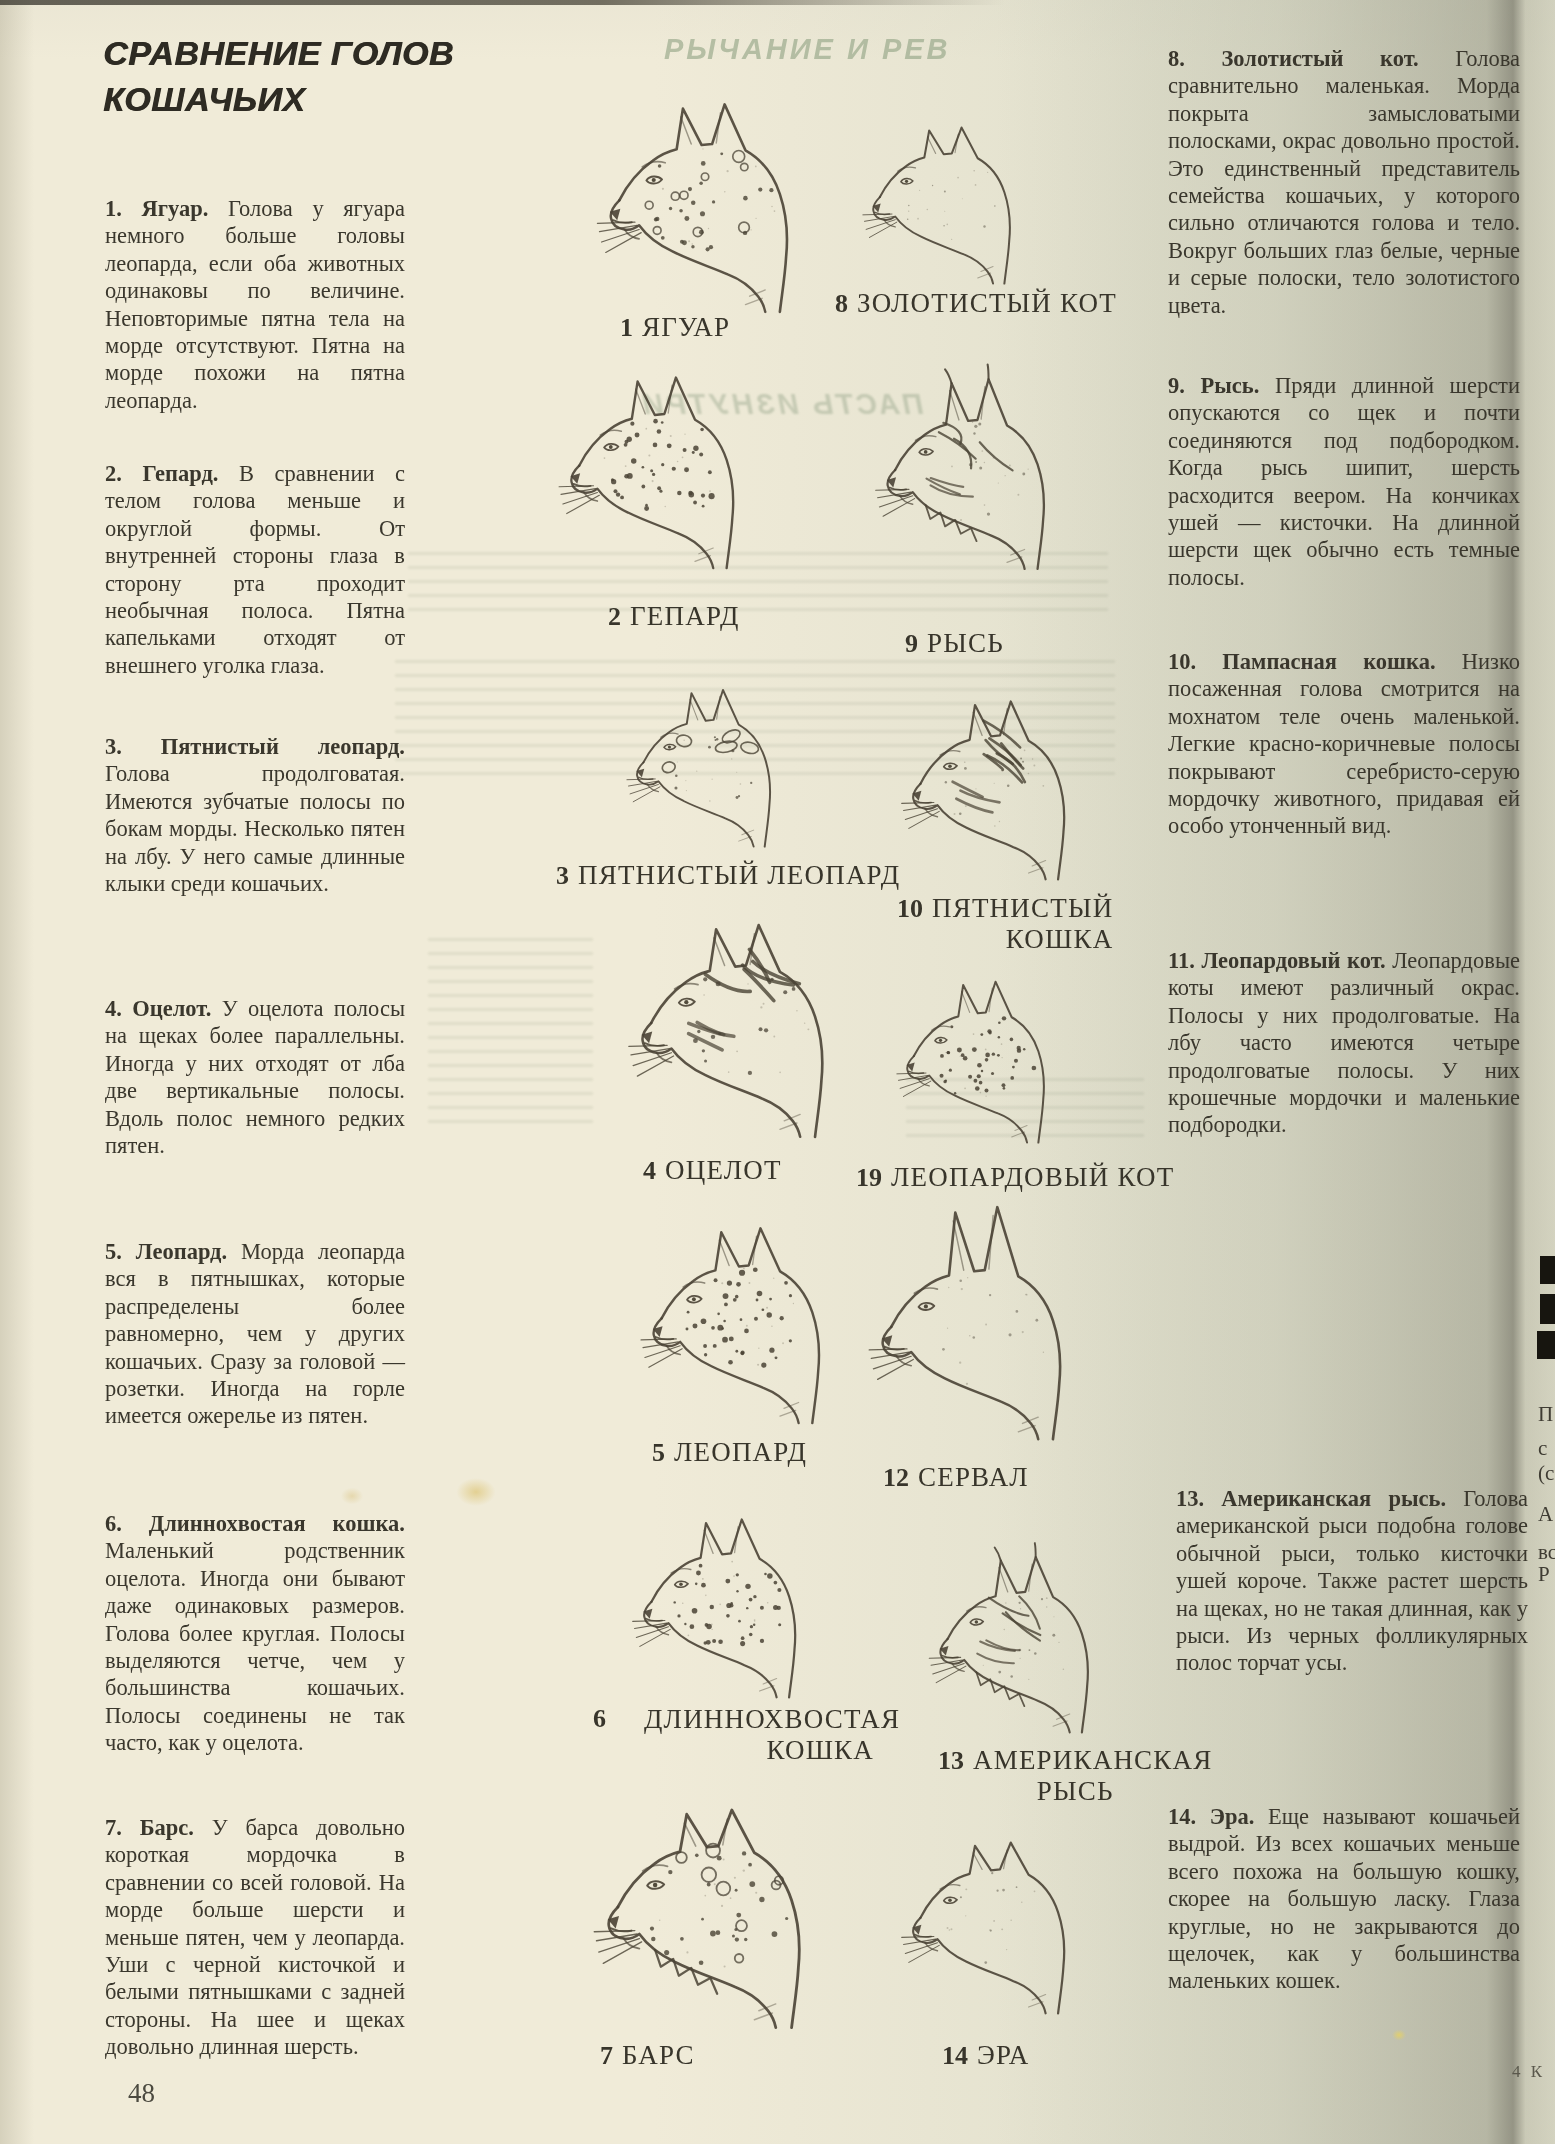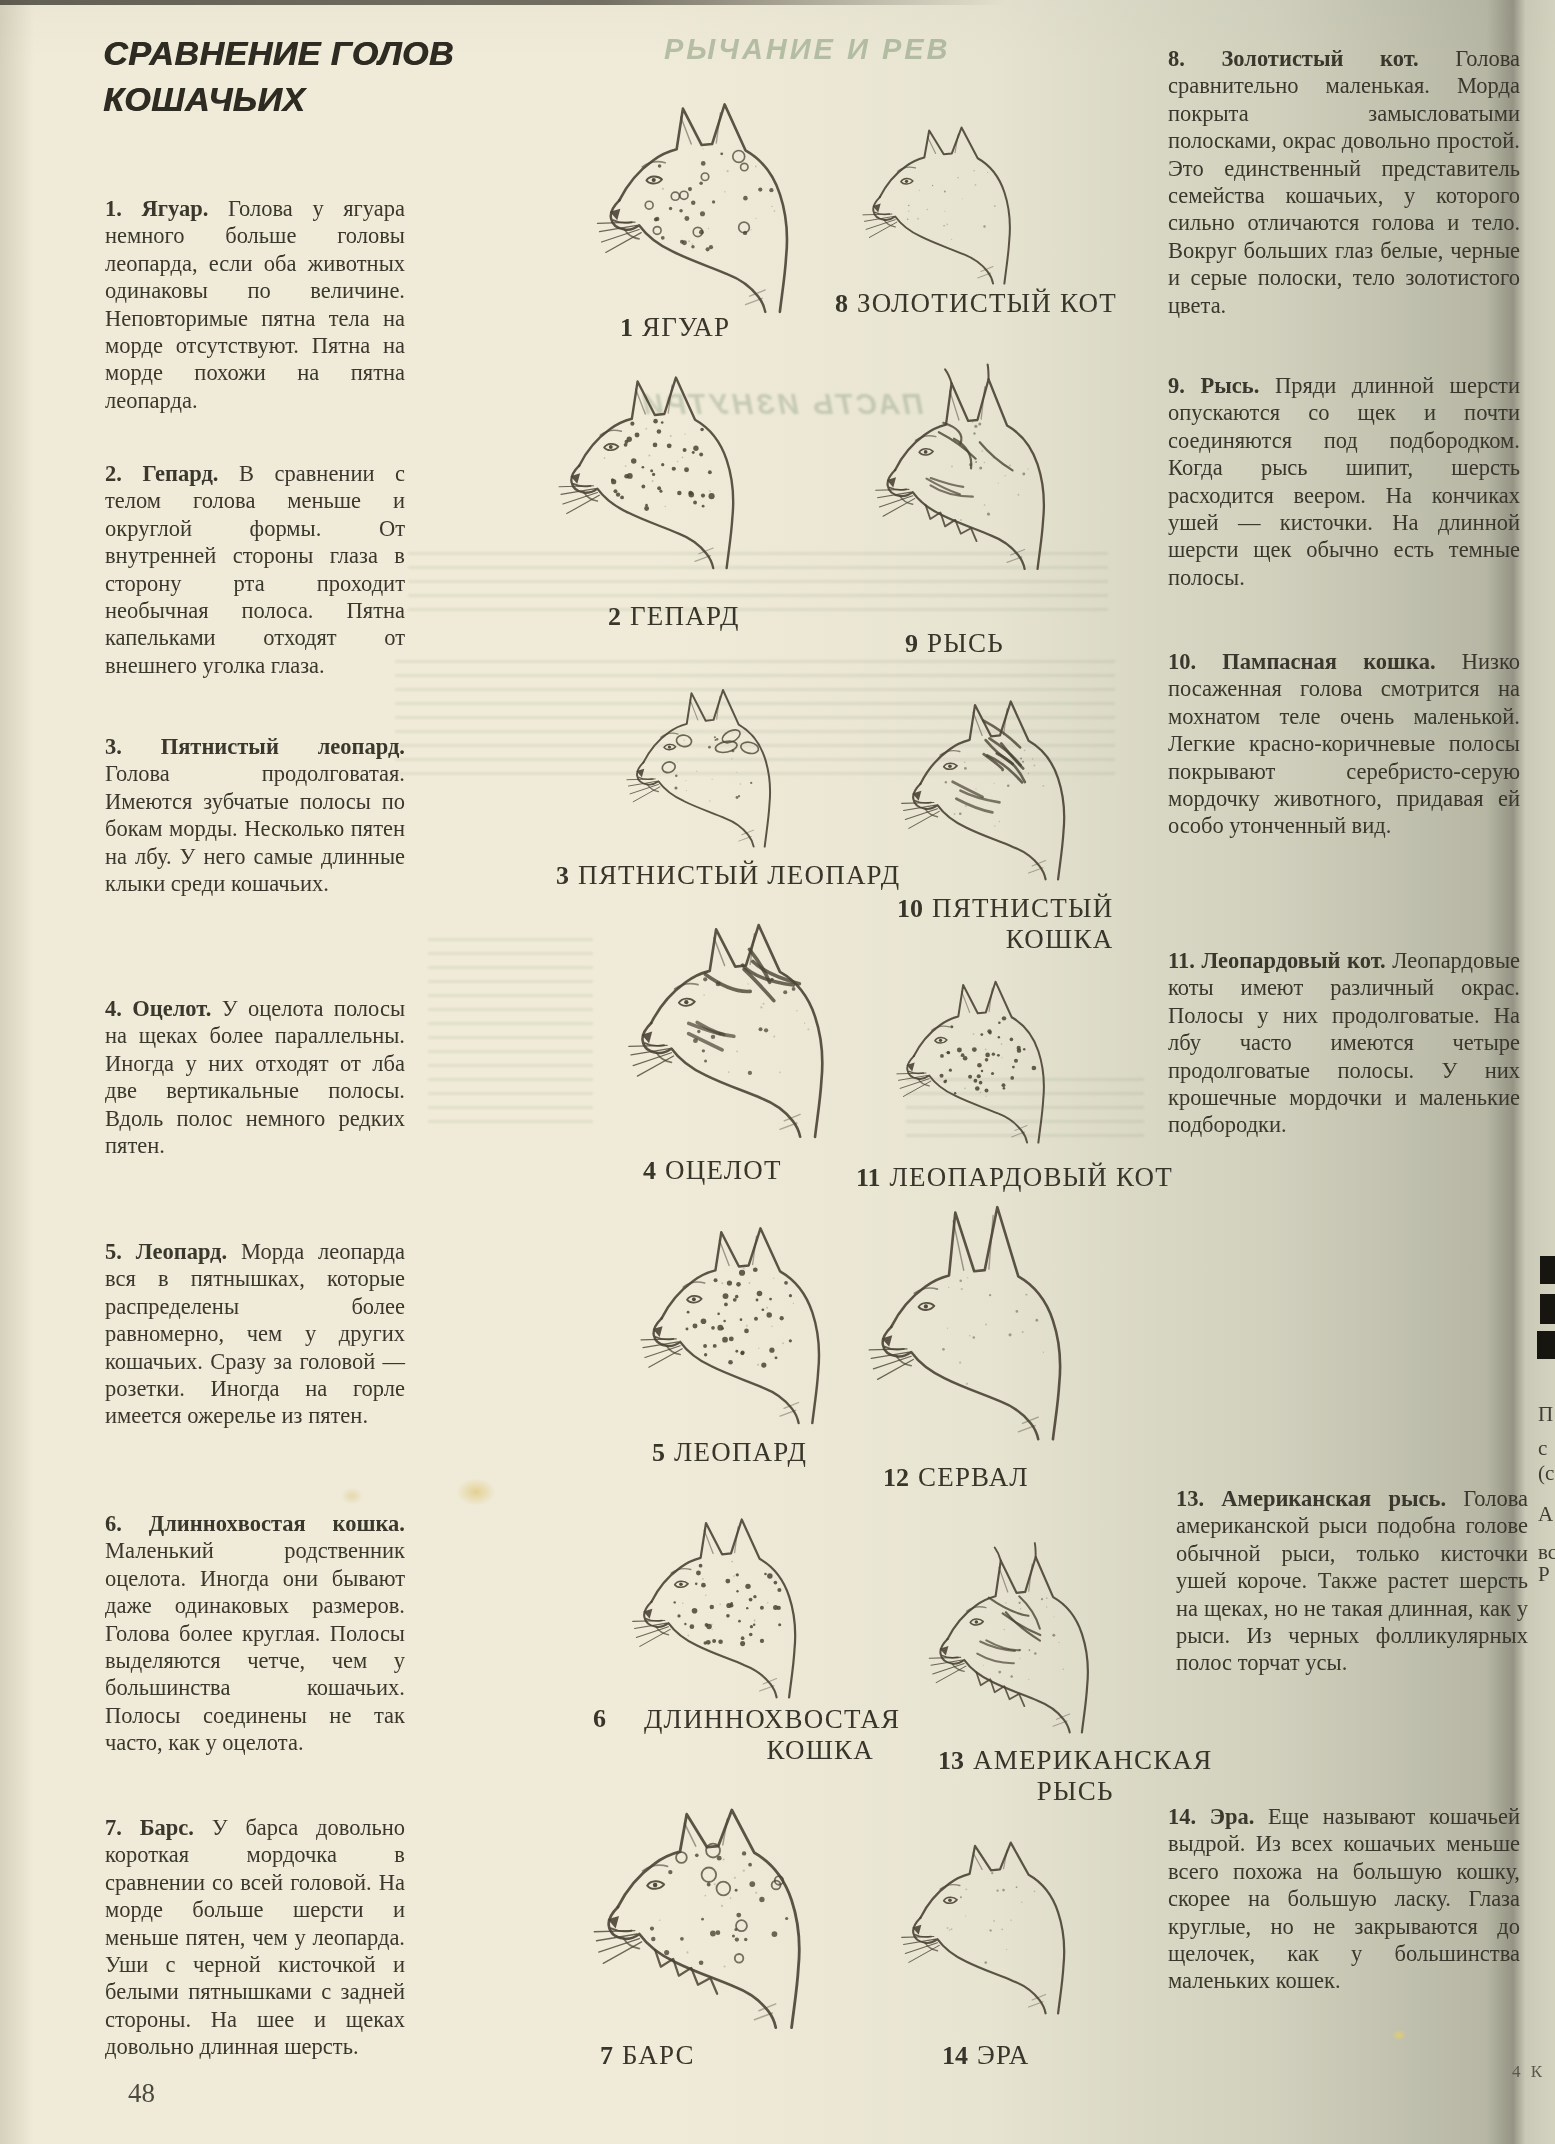--- a/index.html
+++ b/index.html
@@ -541,21 +541,21 @@
           <circle cx="107.33018430508673" cy="145.17100435495377" r="0.9830893224803732" fill="#4a4335" opacity="0.25"></circle>
           <circle cx="64.53499805741012" cy="95.53485023975372" r="0.6389240462100133" fill="#4a4335" opacity="0.25"></circle>
           <circle cx="114.31619080901146" cy="149.60380870103836" r="0.7220839624293148" fill="#4a4335" opacity="0.25"></circle>
           <circle cx="113.8426841488108" cy="91.76455709338188" r="1.0577739698579536" fill="#4a4335" opacity="0.25"></circle>
           <circle cx="98.78629483934492" cy="72.7812941968441" r="1.0526833292329685" fill="#4a4335" opacity="0.25"></circle>
           <circle cx="135.6258863536641" cy="53.64288428425789" r="0.7979156106244774" fill="#4a4335" opacity="0.25"></circle>
           <circle cx="134.16045655775815" cy="101.8901995420456" r="0.7931995250051842" fill="#4a4335" opacity="0.25"></circle>
           <circle cx="133.44472172204405" cy="85.29595819115639" r="1.0073301575845108" fill="#4a4335" opacity="0.25"></circle>
         </g>
       </svg>
-    <figcaption class="cap" style="left:-16px;top:207px;"><b class="cap-num">11</b><span class="cap-name">ЛЕОПАРДОВЫЙ КОТ</span></figcaption>
+    <figcaption class="cap" style="left:-16px;top:207px;"><b class="cap-num">19</b><span class="cap-name">ЛЕОПАРДОВЫЙ КОТ</span></figcaption>
   </figure>
 
   <figure class="fig" style="left:604px;top:1196px;width:262px;height:230px;">
     <svg viewBox="0 -25 200 235">
         <g>
           <path d="M 25 100 C 32 86 43 72 57 62 C 65 56 72 53 80 51 L 86 12 L 104 47 L 114 46 L 126 8 L 146 52 C 162 61 173 76 179 94 C 185 112 187 134 185 154 C 184 172 181 190 179 207" fill="none" stroke="#4a4335" stroke-width="2.5" stroke-linecap="round" stroke-linejoin="round" opacity="0.9"></path>
           <path d="M 25 100 C 19 106 16 112 17 117 C 18 123 23 127 30 128 C 35 129 40 127 44 124 C 52 135 63 143 76 149 C 94 158 113 164 129 171 C 142 176 151 183 158 192 C 162 197 164 202 165 207" fill="none" stroke="#4a4335" stroke-width="2.4" stroke-linecap="round" stroke-linejoin="round" opacity="0.9"></path>
           <path d="M 19 119 C 25 122 31 122 37 121" fill="none" stroke="#4a4335" stroke-width="1.8" stroke-linecap="round" stroke-linejoin="round" opacity="0.85"></path>
           <path d="M 30 128 C 33 133 38 136 44 137" fill="none" stroke="#4a4335" stroke-width="1.6" stroke-linecap="round" stroke-linejoin="round" opacity="0.7"></path>
           <path d="M 16 111 L 26 108 L 23 119 Z" fill="#4a4335" stroke="none" opacity="0.9"></path>

